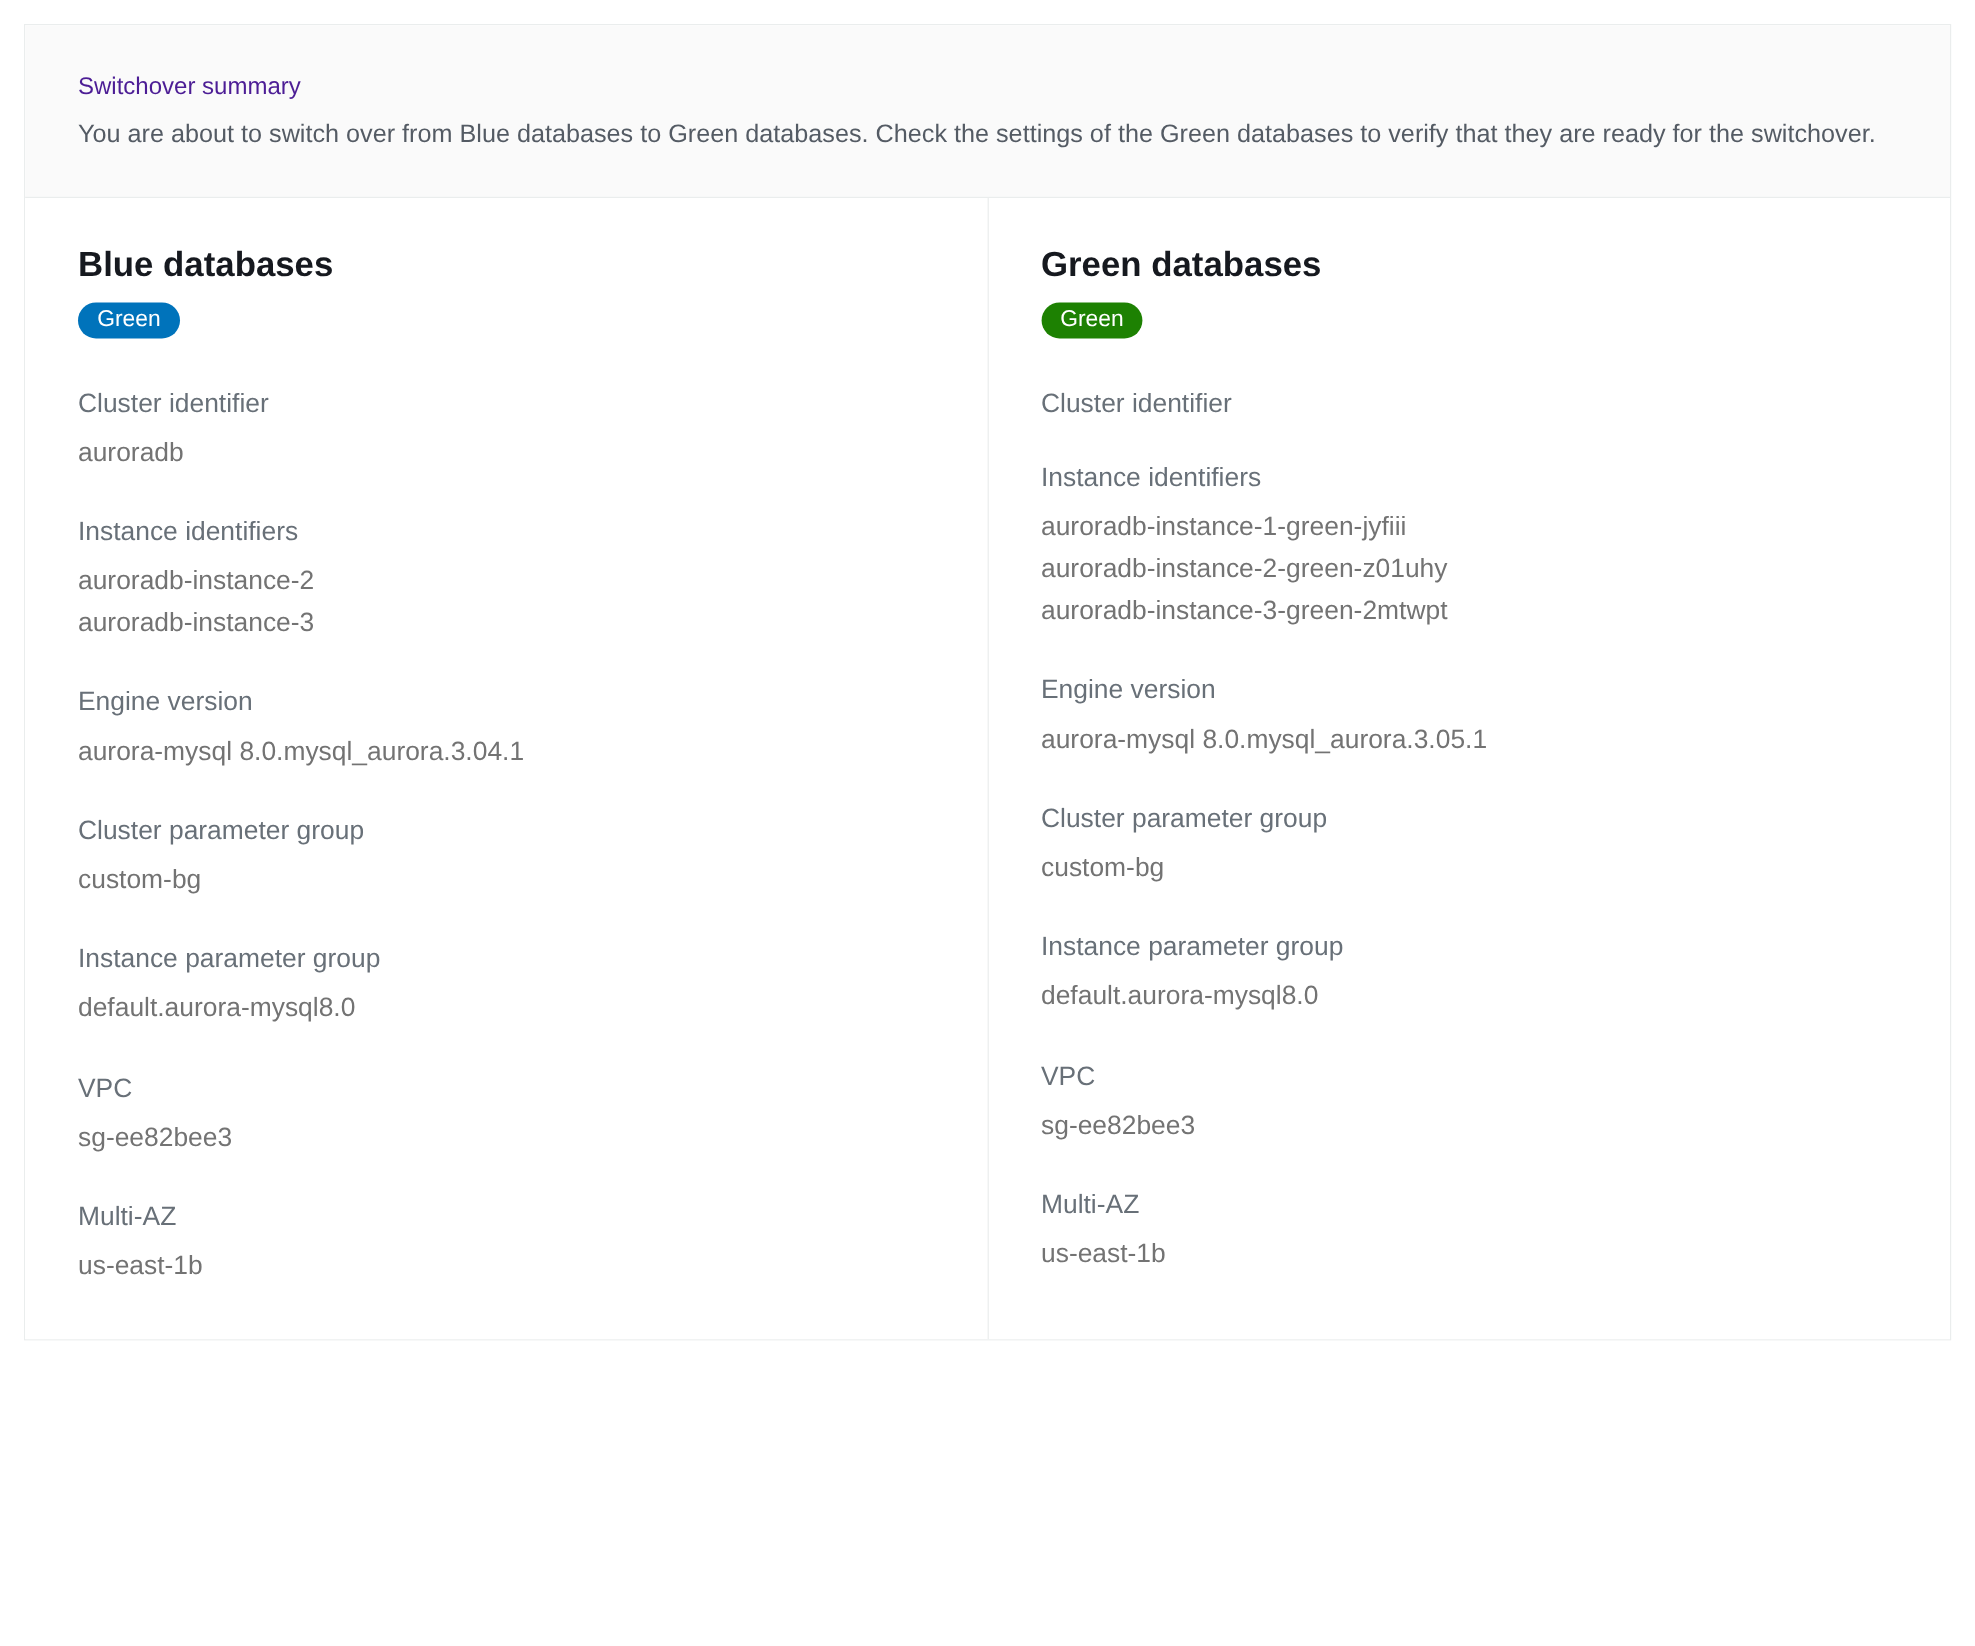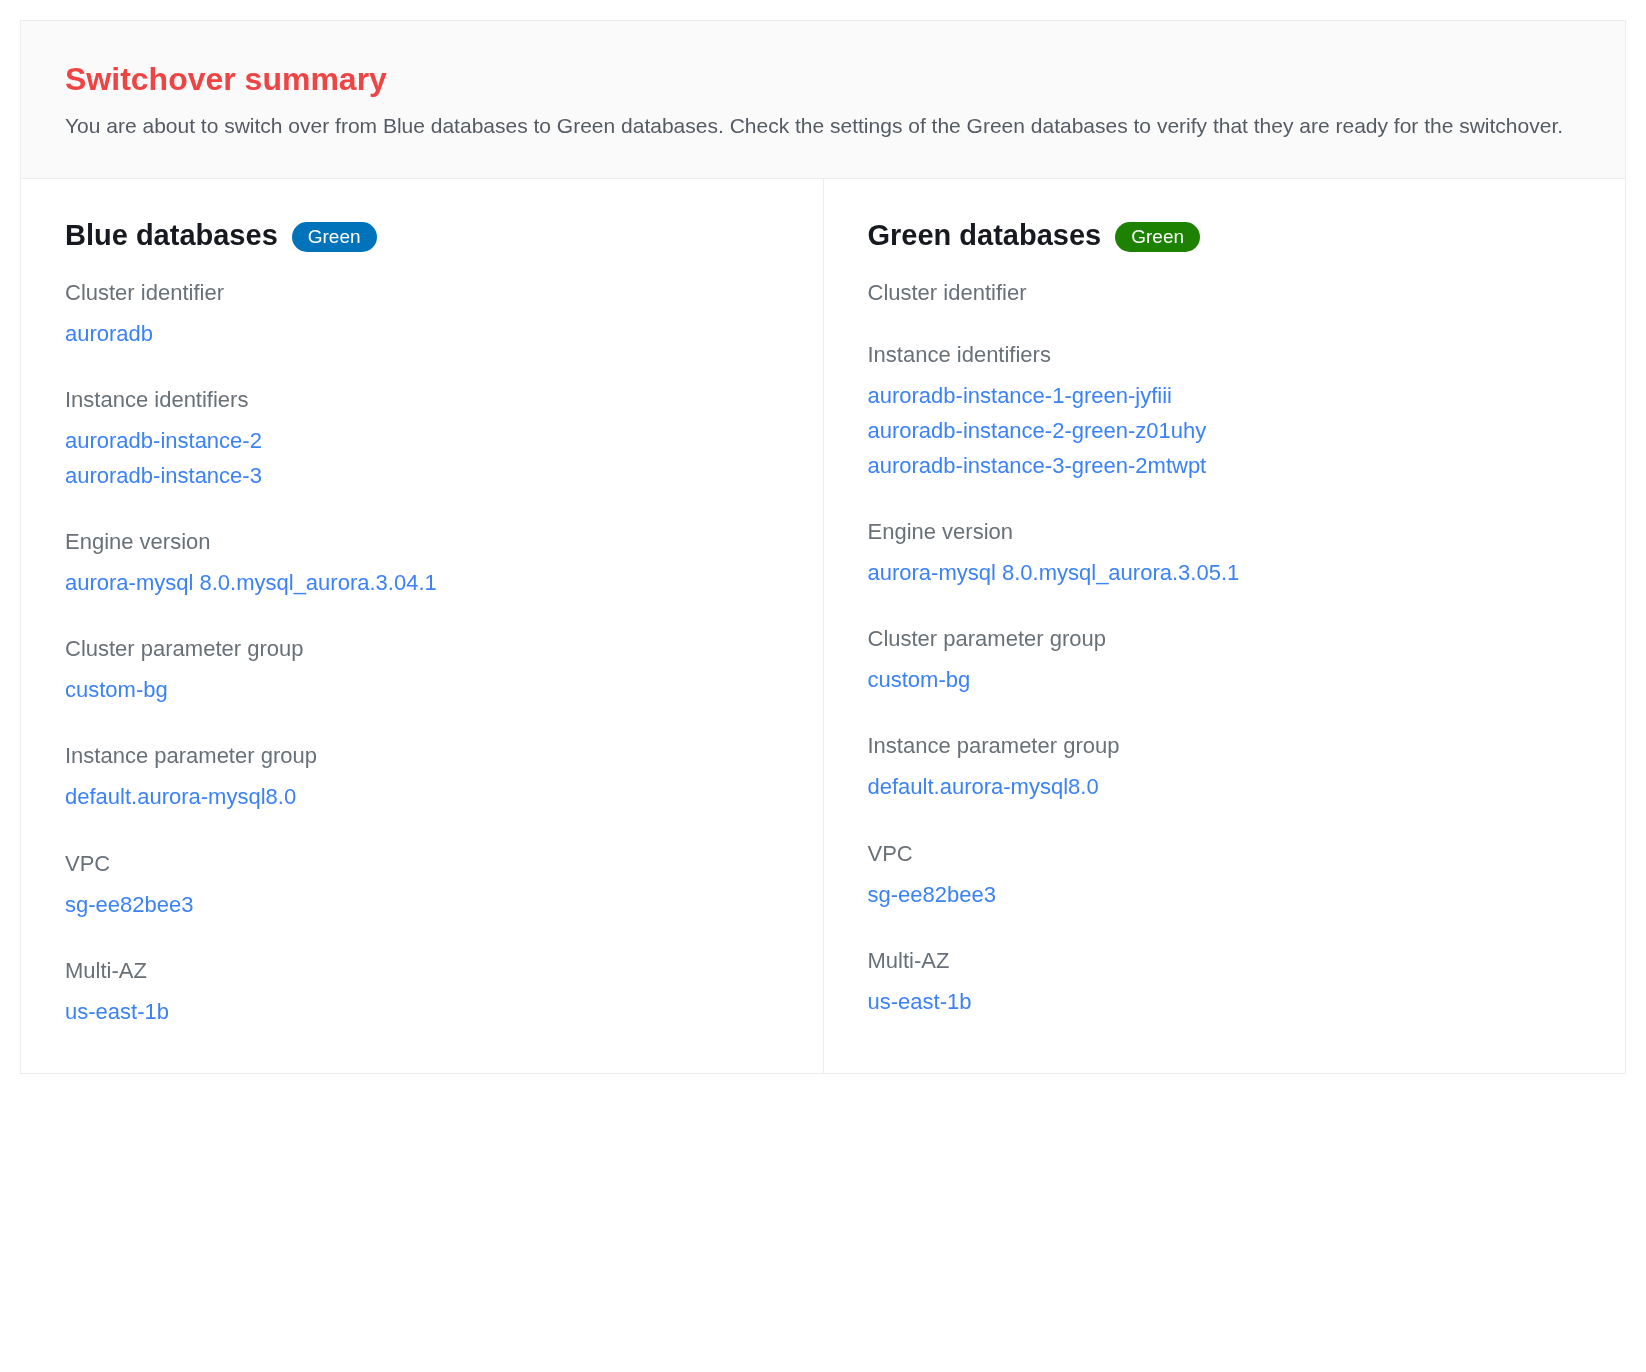--- a/index.html
+++ b/index.html
@@ -17,23 +17,23 @@
       border: 1px solid #eaeded;
       background: #ffffff;
       max-width: 1610px;
     }
     .header-section {
       padding: 40px 44px 36px 44px;
       background: #fafafa;
       border-bottom: 1px solid #eaeded;
     }
     .main-title {
-      font-size: 32px;
-      font-weight: 700;
-      color: #ef4444;
+      font-size: 20px;
+      font-weight: 400;
+      color: #4c1d95;
       margin-bottom: 12px;
     }
     .subtitle {
       font-size: 21px;
       line-height: 1.5;
       color: #545b64;
       font-weight: 400;
     }
     .columns {
       display: flex;
@@ -41,23 +41,24 @@
     }
     .column {
       flex: 1;
       padding: 40px 44px 44px 44px;
     }
     .column-left {
       border-right: 1px solid #eaeded;
     }
     .column-header {
       display: flex;
-      align-items: flex-end;
+      align-items: flex-start;
       gap: 14px;
-      margin-bottom: 28px;
+      margin-bottom: 41px;
+      flex-direction: column;
     }
     .column-title {
       font-size: 29px;
       font-weight: 700;
       color: #16191f;
     }
     .badge {
       display: inline-flex;
       align-items: center;
       padding: 4px 16px;
@@ -77,21 +78,21 @@
       margin-top: 28px;
     }
     .field-label {
       font-size: 22px;
       color: #687078;
       font-weight: 400;
       margin-bottom: 10px;
     }
     .field-value {
       font-size: 22px;
-      color: #3b82f6;
+      color: #737373;
       font-weight: 400;
       line-height: 1.6;
     }
     .field-value-line {
       display: block;
     }
   </style>
 </head>
 <body>
 

